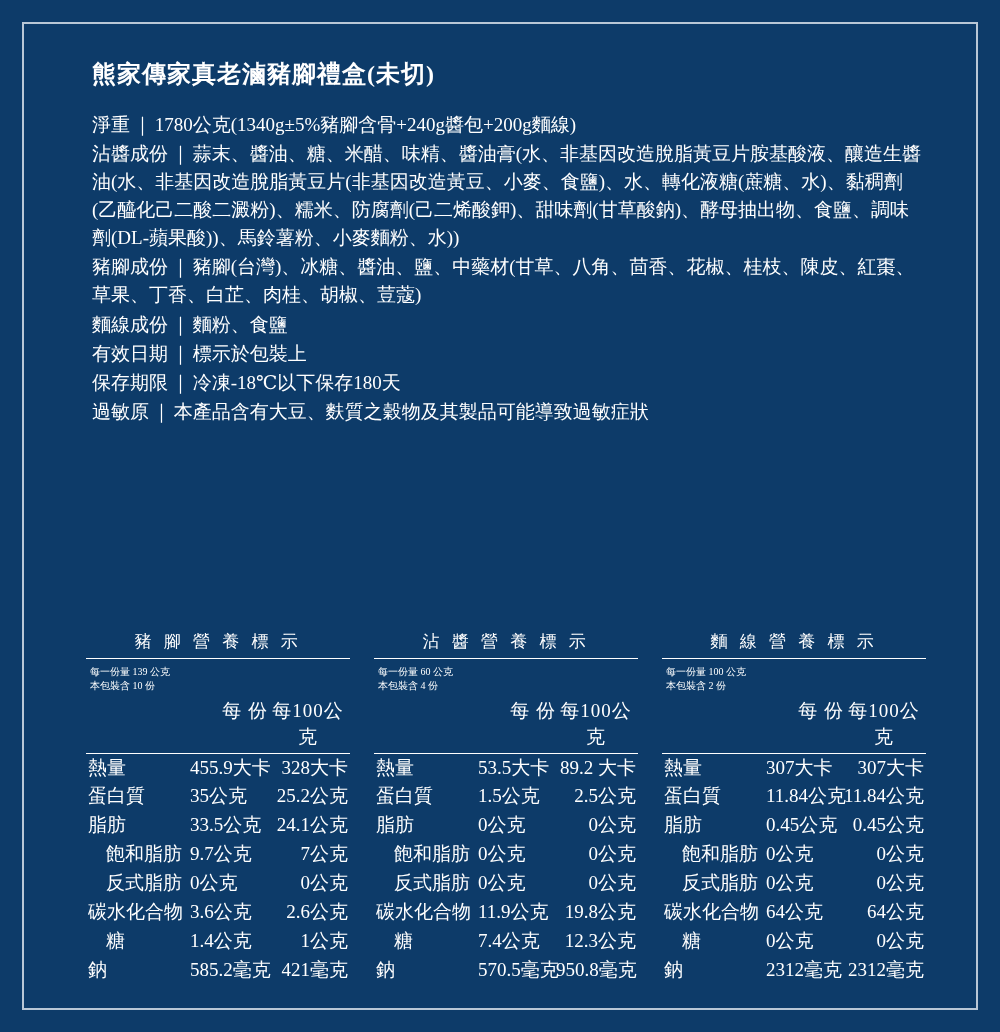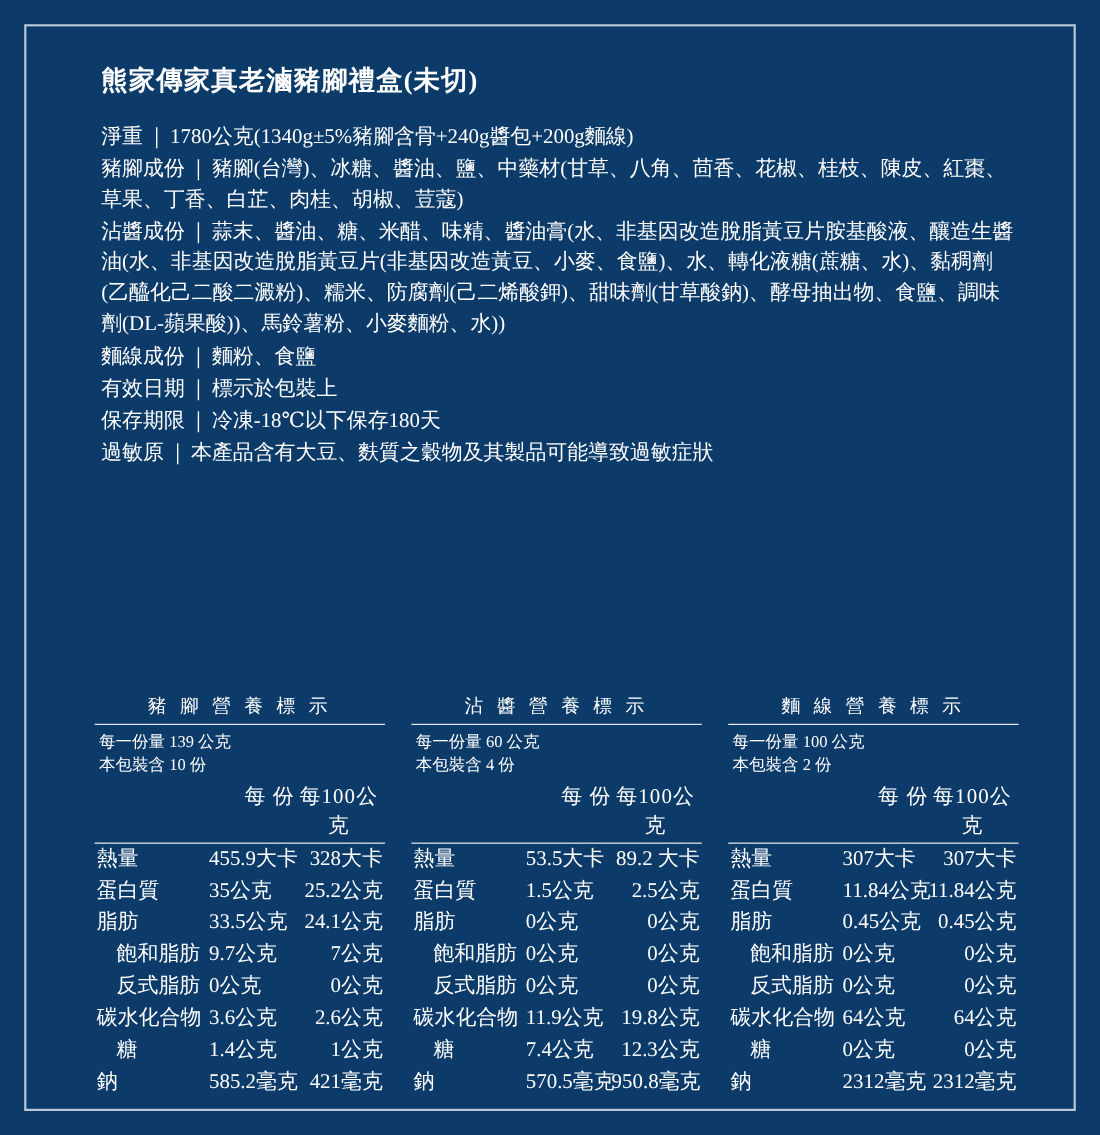--- a/index.html
+++ b/index.html
@@ -71,21 +71,21 @@
   }
   .nutri-head {
     text-align: center;
     font-size: 17px;
     letter-spacing: 4px;
     padding-bottom: 5px;
     border-bottom: 1.5px solid #ffffff;
     white-space: nowrap;
   }
   .nutri-sub {
-    font-size: 15px;
+    font-size: 10px;
     line-height: 1.38;
     padding: 6px 4px 5px 4px;
   }
   .col-head {
     display: flex;
     justify-content: flex-end;
     font-size: 19px;
     letter-spacing: 1px;
     border-bottom: 1.2px solid #ffffff;
     padding: 0 2px 3px 2px;
@@ -112,24 +112,24 @@
   <div class="frame"></div>
 
   <div class="content">
     <h1 class="title">熊家傳家真老滷豬腳禮盒(未切)</h1>
 
     <div class="spec-list">
       <div class="spec-row">
         <span class="spec-label">淨重</span><span class="sep">｜</span><span>1780公克(1340g±5%豬腳含骨+240g醬包+200g麵線)</span>
       </div>
       <div class="spec-row">
+        <span class="spec-label">沾醬成份</span><span class="sep">｜</span><span>蒜末、醬油、糖、米醋、味精、醬油膏(水、非基因改造脫脂黃豆片胺基酸液、釀造生醬油(水、非基因改造脫脂黃豆片(非基因改造黃豆、小麥、食鹽)、水、轉化液糖(蔗糖、水)、黏稠劑(乙醯化己二酸二澱粉)、糯米、防腐劑(己二烯酸鉀)、甜味劑(甘草酸鈉)、酵母抽出物、食鹽、調味劑(DL-蘋果酸))、馬鈴薯粉、小麥麵粉、水))</span>
+      </div>
+      <div class="spec-row">
         <span class="spec-label">豬腳成份</span><span class="sep">｜</span><span>豬腳(台灣)、冰糖、醬油、鹽、中藥材(甘草、八角、茴香、花椒、桂枝、陳皮、紅棗、草果、丁香、白芷、肉桂、胡椒、荳蔻)</span>
-      </div>
-      <div class="spec-row">
-        <span class="spec-label">沾醬成份</span><span class="sep">｜</span><span>蒜末、醬油、糖、米醋、味精、醬油膏(水、非基因改造脫脂黃豆片胺基酸液、釀造生醬油(水、非基因改造脫脂黃豆片(非基因改造黃豆、小麥、食鹽)、水、轉化液糖(蔗糖、水)、黏稠劑(乙醯化己二酸二澱粉)、糯米、防腐劑(己二烯酸鉀)、甜味劑(甘草酸鈉)、酵母抽出物、食鹽、調味劑(DL-蘋果酸))、馬鈴薯粉、小麥麵粉、水))</span>
       </div>
       <div class="spec-row">
         <span class="spec-label">麵線成份</span><span class="sep">｜</span><span>麵粉、食鹽</span>
       </div>
       <div class="spec-row">
         <span class="spec-label">有效日期</span><span class="sep">｜</span><span>標示於包裝上</span>
       </div>
       <div class="spec-row">
         <span class="spec-label">保存期限</span><span class="sep">｜</span><span>冷凍-18℃以下保存180天</span>
       </div>

